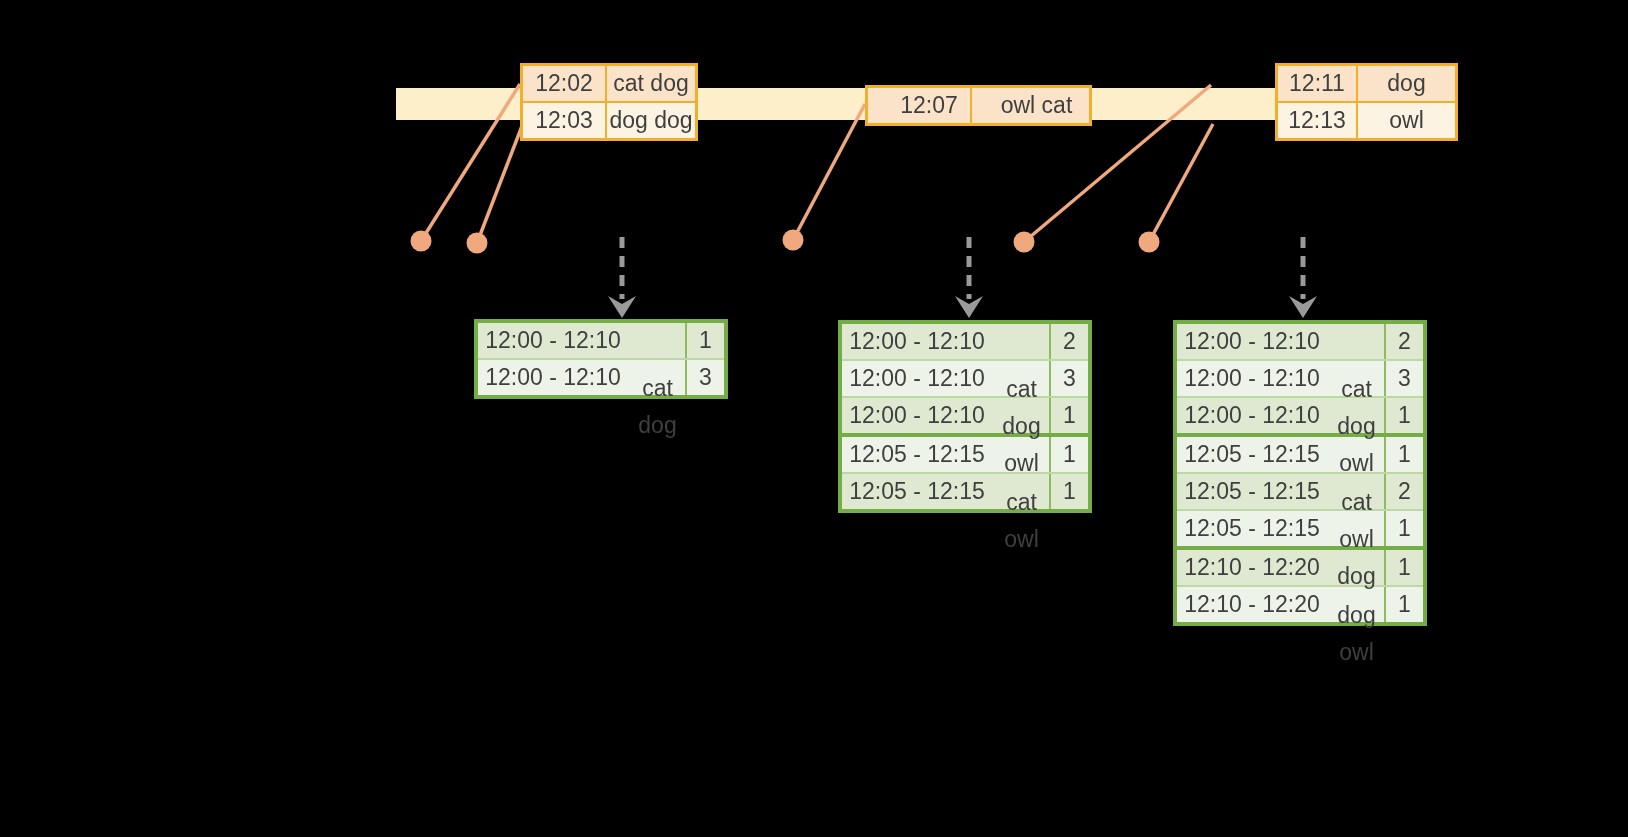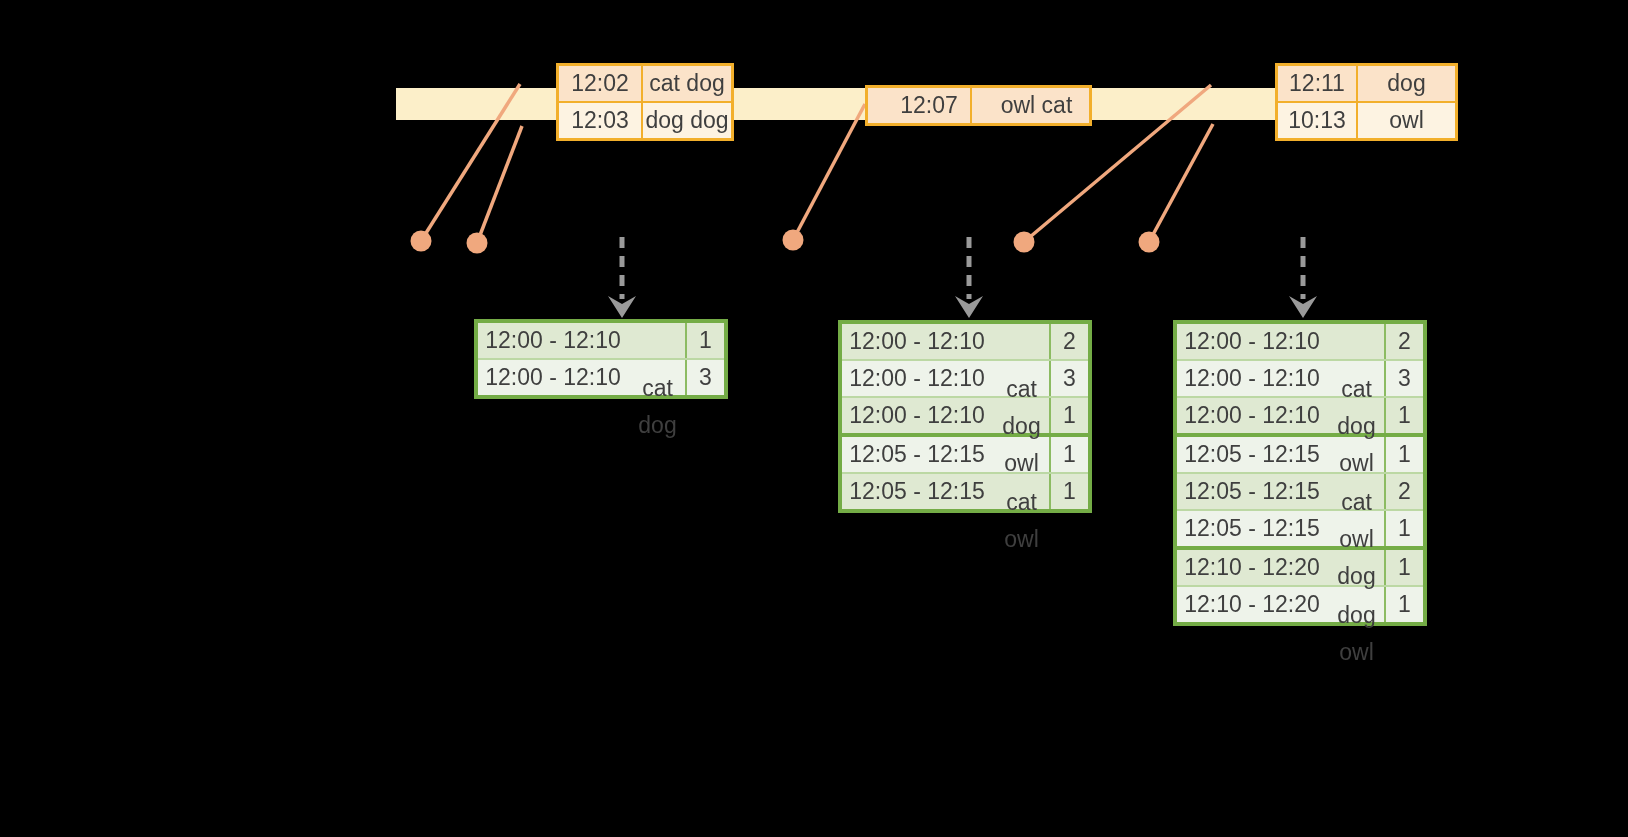--- a/index.html
+++ b/index.html
@@ -15,21 +15,21 @@
   
   .overlay { position:absolute; left:0; top:0; width:1628px; height:837px; z-index:1; pointer-events:none; }
   
   .etable { position:absolute; z-index:2; border:3px solid #F2AF2B; color:#3F3F3F; font-size:23px; }
   .erow { display:flex; height:35px; line-height:35px; }
   .erow + .erow { border-top:2px solid #F2AF2B;justify-content:center; }
   .erow:nth-child(odd)  { background:#FBE3C9; }
   .erow:nth-child(even) { background:#FDF3E2; }
   .ecell { text-align:center; }
   .ecell.words { border-left:2px solid #F2AF2B; }
-  .et1 { left:520px; top:63px;margin-left:36px; }  .et1 .time{width:82px;} .et1 .words{width:88px;}
+  .et1 { left:520px; top:63px; }  .et1 .time{width:82px;} .et1 .words{width:88px;}
   .et2 { left:865px; top:85px; }  .et2 .time{width:82px;padding-left:20px;} .et2 .words{width:105px;padding-left:12px;}
   .et3 { left:1275px; top:63px; } .et3 .time{width:78px;} .et3 .words{width:97px;}
   
   .gtable { position:absolute; z-index:2; border:4px solid #74AC46; color:#3F3F3F; font-size:23px; }
   .g1 { left:474px; top:319px; }
   .g2 { left:838px; top:320px; }
   .g3 { left:1173px; top:320px; }
   .grow { display:flex; height:35px; line-height:35px; }
   .grow + .grow { border-top:2px solid #BCD8A4; }
   .grow.group { border-top:4px solid #74AC46; }
@@ -95,21 +95,21 @@
       <div class="ecell words">owl cat</div>
     </div>
   </div>
 
   <div class="etable et3">
     <div class="erow">
       <div class="ecell time">12:11</div>
       <div class="ecell words">dog</div>
     </div>
     <div class="erow">
-      <div class="ecell time">10:13</div>
+      <div class="ecell time">12:13</div>
       <div class="ecell words">owl</div>
     </div>
   </div>
 
   <div class="gtable g1">
     <div class="grow alt0">
       <div class="gcell window">12:00 - 12:10</div>
       <div class="gcell word">cat</div>
       <div class="gcell count">1</div>
     </div>

